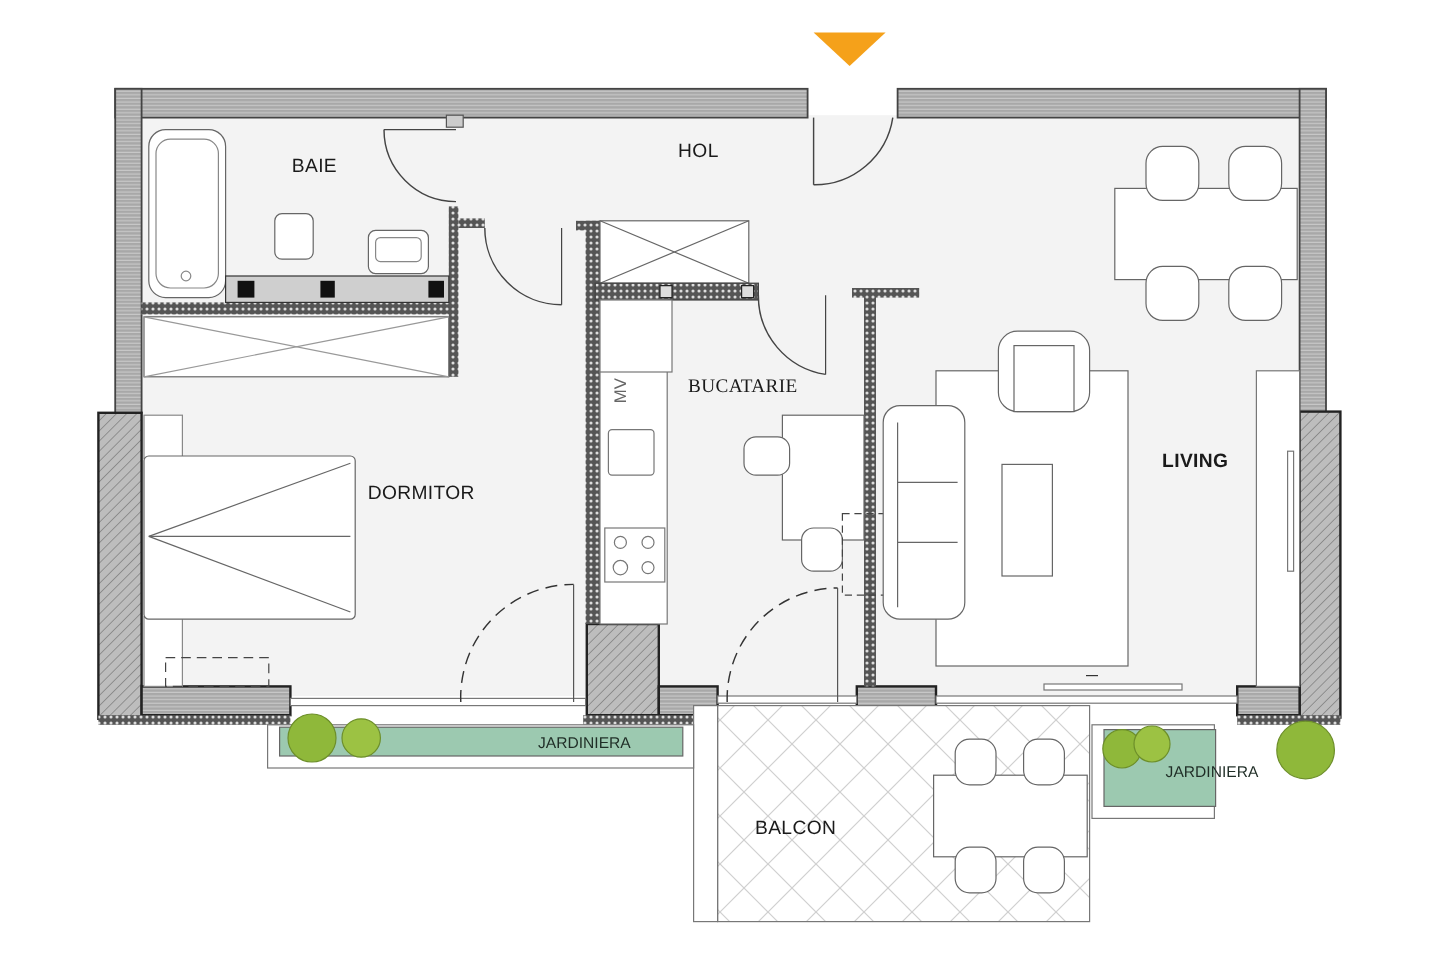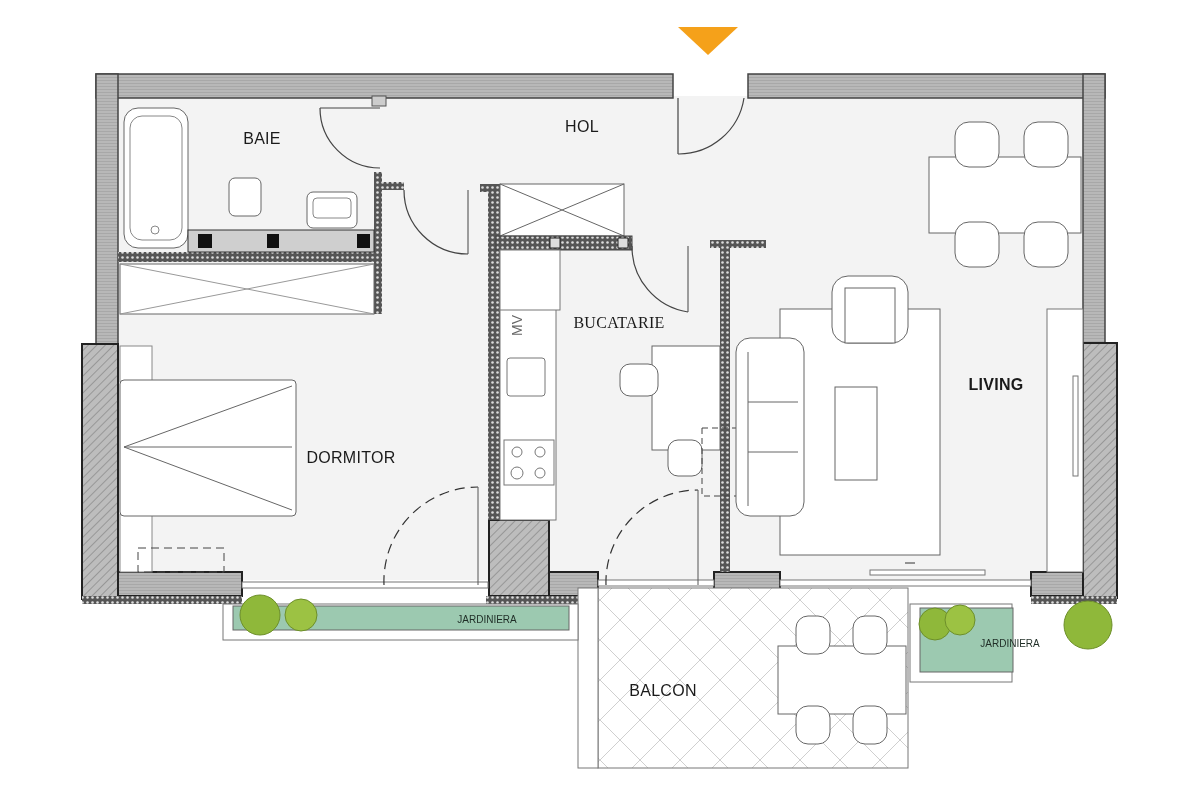--- a/index.html
+++ b/index.html
@@ -1,19 +1,19 @@
 <!DOCTYPE html>
 <html><head>
 <meta charset="utf-8">
 <style>
   html, body { margin: 0; padding: 0; background: #ffffff; }
   body { width: 1200px; height: 800px; position: relative; overflow: hidden; font-family: "Liberation Sans", sans-serif; }
   svg { position: absolute; left: 0; top: 0; }
   .room-label { position: absolute; font-size: 16px; color: #1a1a1a; letter-spacing: 0.3px; transform: translate(-50%, -50%); white-space: nowrap; }
-  .planter-label { position: absolute; font-size: 10px; color: #1f2d26; transform: translate(-50%, -50%); white-space: nowrap; }
+  .planter-label { position: absolute; font-size: 13px; color: #1f2d26; transform: translate(-50%, -50%); white-space: nowrap; }
 </style>
 </head>
 <body>
 
 <svg width="1200" height="800" viewBox="0 0 1200 800">
   <defs>
     <pattern id="hatch" width="6" height="6" patternUnits="userSpaceOnUse" patternTransform="rotate(45)">
       <rect width="6" height="6" fill="#BDBDBD"></rect>
       <line x1="0" y1="0" x2="0" y2="6" stroke="#8a8a8a" stroke-width="1.5"></line>
     </pattern>
@@ -173,18 +173,18 @@
     <circle cx="301" cy="615" r="16" fill="#9cc243" stroke="#6d8f2a"></circle>
     <circle cx="935" cy="624" r="16" fill="#8FB83A" stroke="#6d8f2a"></circle>
     <circle cx="960" cy="620" r="15" fill="#9cc243" stroke="#6d8f2a"></circle>
     <circle cx="1088" cy="625" r="24" fill="#8FB83A" stroke="#6d8f2a"></circle>
   </g>
 </svg>
 
 <div class="room-label" style="left:262px; top:139px;">BAIE</div>
 <div class="room-label" style="left:582px; top:127px;text-align:center;">HOL</div>
 <div class="room-label" style="left:619px; top:323px;font-family:Liberation Serif, serif;">BUCATARIE</div>
-<div class="room-label" style="left:351px; top:412px;margin-top:46px;">DORMITOR</div>
+<div class="room-label" style="left:351px; top:412px;">DORMITOR</div>
 <div class="room-label" style="left:996px; top:385px;font-weight:bold;">LIVING</div>
 <div class="room-label" style="left:663px; top:691px;">BALCON</div>
 
 <div class="planter-label" style="left:487px; top:619px;">JARDINIERA</div>
 <div class="planter-label" style="left:1010px; top:643px;">JARDINIERA</div>
 
 </body></html>

